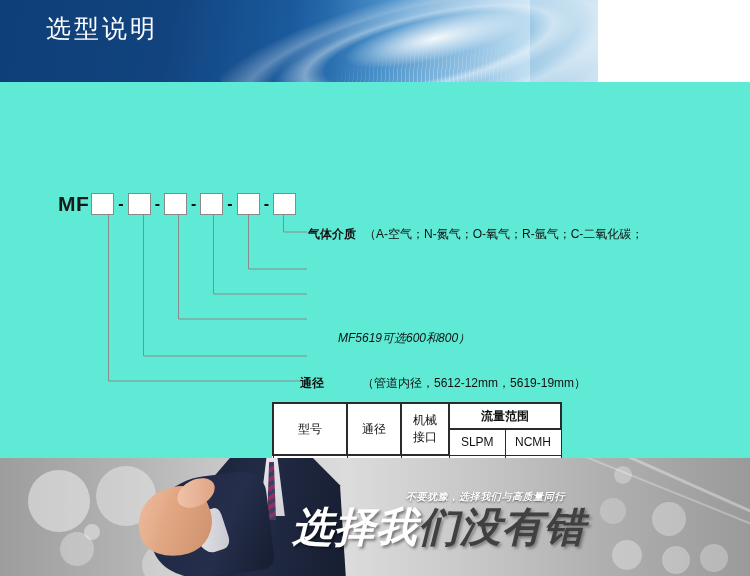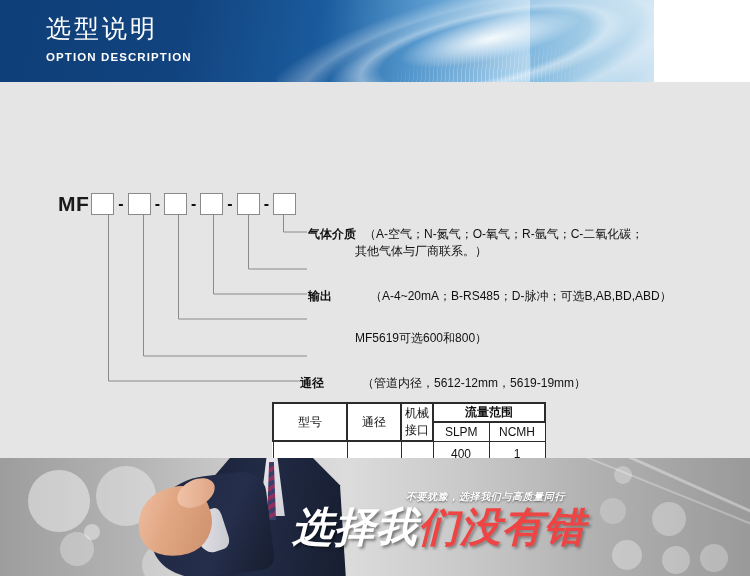--- a/index.html
+++ b/index.html
@@ -7,21 +7,21 @@
     width: 750px; height: 576px;
     font-family: "Liberation Sans", "DejaVu Sans", sans-serif;
     background: #ffffff;
     overflow: hidden;
     position: relative;
   }
 
   
   .header {
     position: relative;
-    width: 654px; height: 82px;
+    width: 598px; height: 82px;
     background: linear-gradient(100deg,
         #0f3f78 0%, #11437e 28%, #1a5a9c 48%,
         #3a86c4 64%, #77b2dc 78%, #a8cfe8 90%, #cfe4f3 100%);
     overflow: hidden;
   }
   .hdr-swirl {
     position: absolute; right: -40px; top: -70px;
     width: 420px; height: 230px;
     background:
       radial-gradient(ellipse 150px 34px at 52% 48%, rgba(255,255,255,.92) 0%, rgba(255,255,255,.45) 32%, rgba(255,255,255,0) 62%),
@@ -50,21 +50,21 @@
   .hdr-title {
     color: #ffffff; font-size: 25px; font-weight: 400;
     letter-spacing: 3px; line-height: 32px;
   }
   .hdr-sub {
     color: #ffffff; font-size: 11.5px; font-weight: 600;
     letter-spacing: 1.1px; margin-top: 7px;
   }
 
   
-  .diagram { position: relative; width: 750px; height: 376px; background: #e5e5e5; }
+  .diagram { position: relative; width: 750px; height: 376px; background: #5eead4; }
 
   .model-row { position: absolute; left: 58px; top: 110px; display: flex; align-items: center; }
   .model-prefix {
     font-size: 21px; font-weight: 700; color: #1a1a1a;
     font-family: "Liberation Sans", sans-serif; letter-spacing: .5px;
     margin-right: 2px;
   }
   .code-box {
     width: 23px; height: 22px; border: 1px solid #8a8a8a; background: #fff;
   }
@@ -77,46 +77,46 @@
   .ann { position: absolute; font-size: 12px; color: #111; white-space: nowrap; }
   .ann-label { font-weight: 700; display: inline-block; }
   .ann-val { font-weight: 400; }
   .ann-2nd { font-size: 12px; color: #111; white-space: nowrap; }
 
   .a-gas   { left: 308px; top: 144px; }
   .a-gas2  { position: absolute; left: 355px; top: 161px; }
   .a-disp  { left: 308px; top: 181px; }
   .a-out   { left: 308px; top: 206px; }
   .a-flow  { left: 308px; top: 231px; }
-  .a-flow2 { position: absolute; left: 355px; top: 248px; }
+  .a-flow2 { position: absolute; left: 338px; top: 248px; font-style: italic; }
   .a-conn  { left: 308px; top: 268px; }
   .a-bore  { left: 300px; top: 293px; }
 
   .lbl-w  { width: 56px; }
   .lbl-w2 { width: 62px; }
 
   
   .spec-table {
     position: absolute; left: 272px; top: 320px;
     border-collapse: collapse; background: #fff;
   }
   .spec-table td, .spec-table th {
     border: 1px solid #2b2b2b;
     font-size: 12px; font-weight: 400; color: #111;
     text-align: center; vertical-align: middle;
     padding: 0; font-family: "Liberation Sans", sans-serif;
   }
   .spec-table .outer { border-width: 2px; }
   .c-model { width: 74px; }
   .c-bore  { width: 54px; }
-  .c-mech  { width: 32px; }
+  .c-mech  { width: 48px; }
   .c-slpm  { width: 56px; }
   .c-ncmh  { width: 56px; }
   .h-tall  { height: 38px; font-weight: 700; }
-  .h-sub   { height: 19px; }
+  .h-sub   { height: 26px; }
   .r-data  { height: 25px; }
 
   
   .banner {
     position: absolute; left: 0; top: 458px;
     width: 750px; height: 118px;
     overflow: hidden;
     background: linear-gradient(90deg, #9d9d9d 0%, #b4b4b4 18%, #cfcfcf 34%, #dcdcdc 46%, #c9c9c9 62%, #b0b0b0 80%, #9a9a9a 100%);
   }
   .bokeh { position: absolute; border-radius: 50%; background: rgba(255,255,255,.45); }
@@ -199,32 +199,31 @@
     text-shadow: 0 1px 2px rgba(0,0,0,.55);
     font-style: italic;
   }
   .banner-slogan {
     position: absolute; left: 292px; top: 500px; z-index: 6;
     font-size: 41px; font-weight: 900; white-space: nowrap;
     font-style: italic; letter-spacing: 1px;
     font-family: "DejaVu Sans", "Liberation Sans", sans-serif;
   }
   .slog-white { color: #ffffff; text-shadow: 2px 2px 3px rgba(0,0,0,.45); }
-  .slog-red   { color: #ef4444; text-shadow: 2px 2px 3px rgba(0,0,0,.35); }
+  .slog-red   { color: #404040; text-shadow: 2px 2px 3px rgba(0,0,0,.35); }
 </style>
 </head>
 <body>
 
 <div class="header">
   <div class="hdr-cloud"></div>
   <div class="hdr-swirl"></div>
   <div class="hdr-swirl2"></div>
   <div class="hdr-text">
     <div class="hdr-title">选型说明</div>
-    <div class="hdr-sub">OPTION DESCRIPTION</div>
   </div>
 </div>
 
 <div class="diagram">
 
   <div class="model-row">
     <span class="model-prefix">MF</span>
     <span class="code-box"></span>
     <span class="dash">-</span>
     <span class="code-box"></span>
@@ -251,26 +250,22 @@
 
       <path d="M 143.5 132 L 143.5 274 L 307 274"></path>
 
       <path d="M 108.5 132 L 108.5 299 L 307 299"></path>
     </g>
   </svg>
 
   <div class="ann a-gas">
     <span class="ann-label lbl-w">气体介质</span><span class="ann-val">（A-空气；N-氮气；O-氧气；R-氩气；C-二氧化碳；</span>
   </div>
-  <div class="ann-2nd a-gas2">其他气体与厂商联系。）</div>
-
-
-  <div class="ann a-out">
-    <span class="ann-label lbl-w2">输出</span><span class="ann-val">（A-4~20mA；B-RS485；D-脉冲；可选B,AB,BD,ABD）</span>
-  </div>
+
+
 
   <div class="ann-2nd a-flow2">MF5619可选600和800）</div>
 
 
   <div class="ann a-bore">
     <span class="ann-label lbl-w2">通径</span><span class="ann-val">（管道内径，5612-12mm，5619-19mm）</span>
   </div>
 
   <table class="spec-table">
     <tbody>

